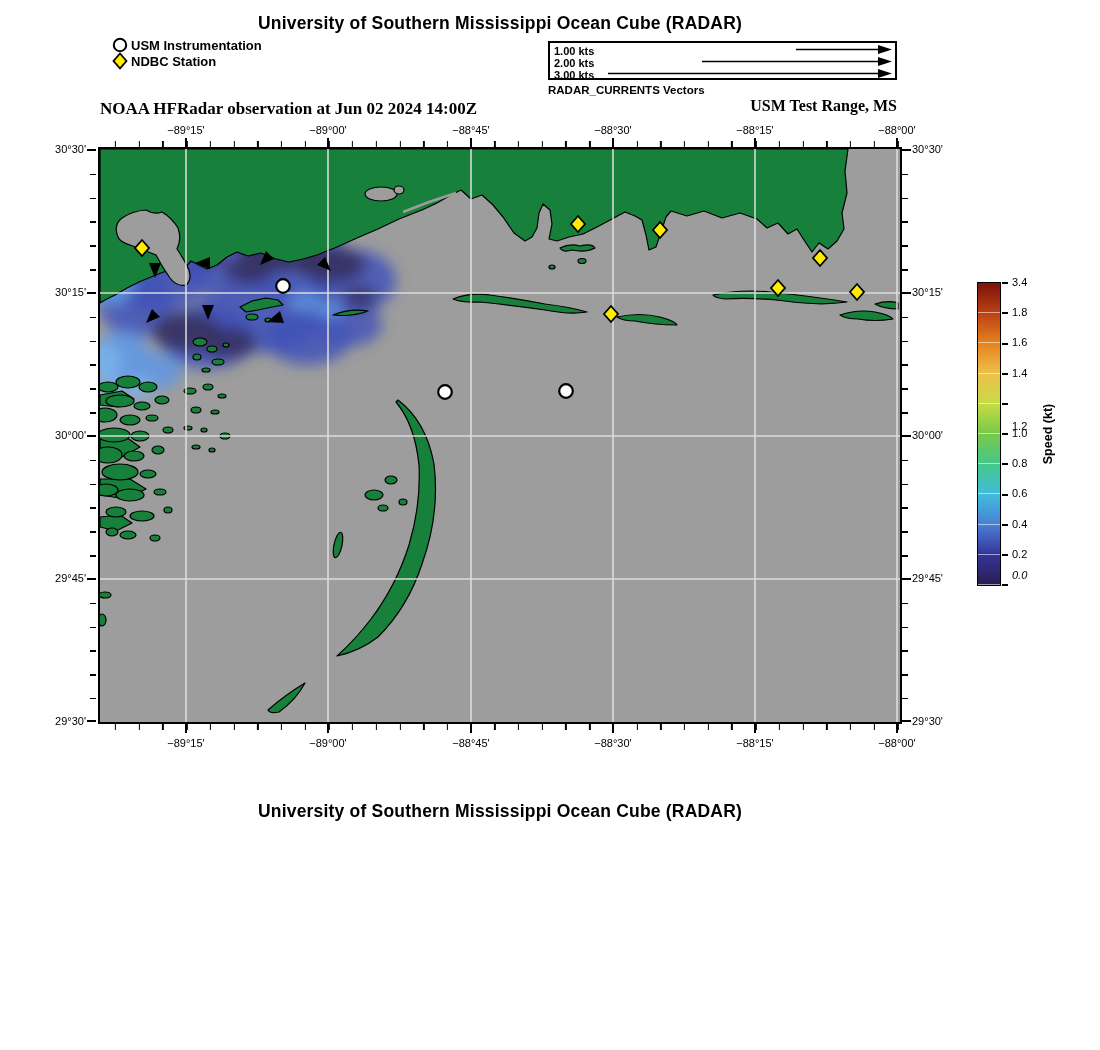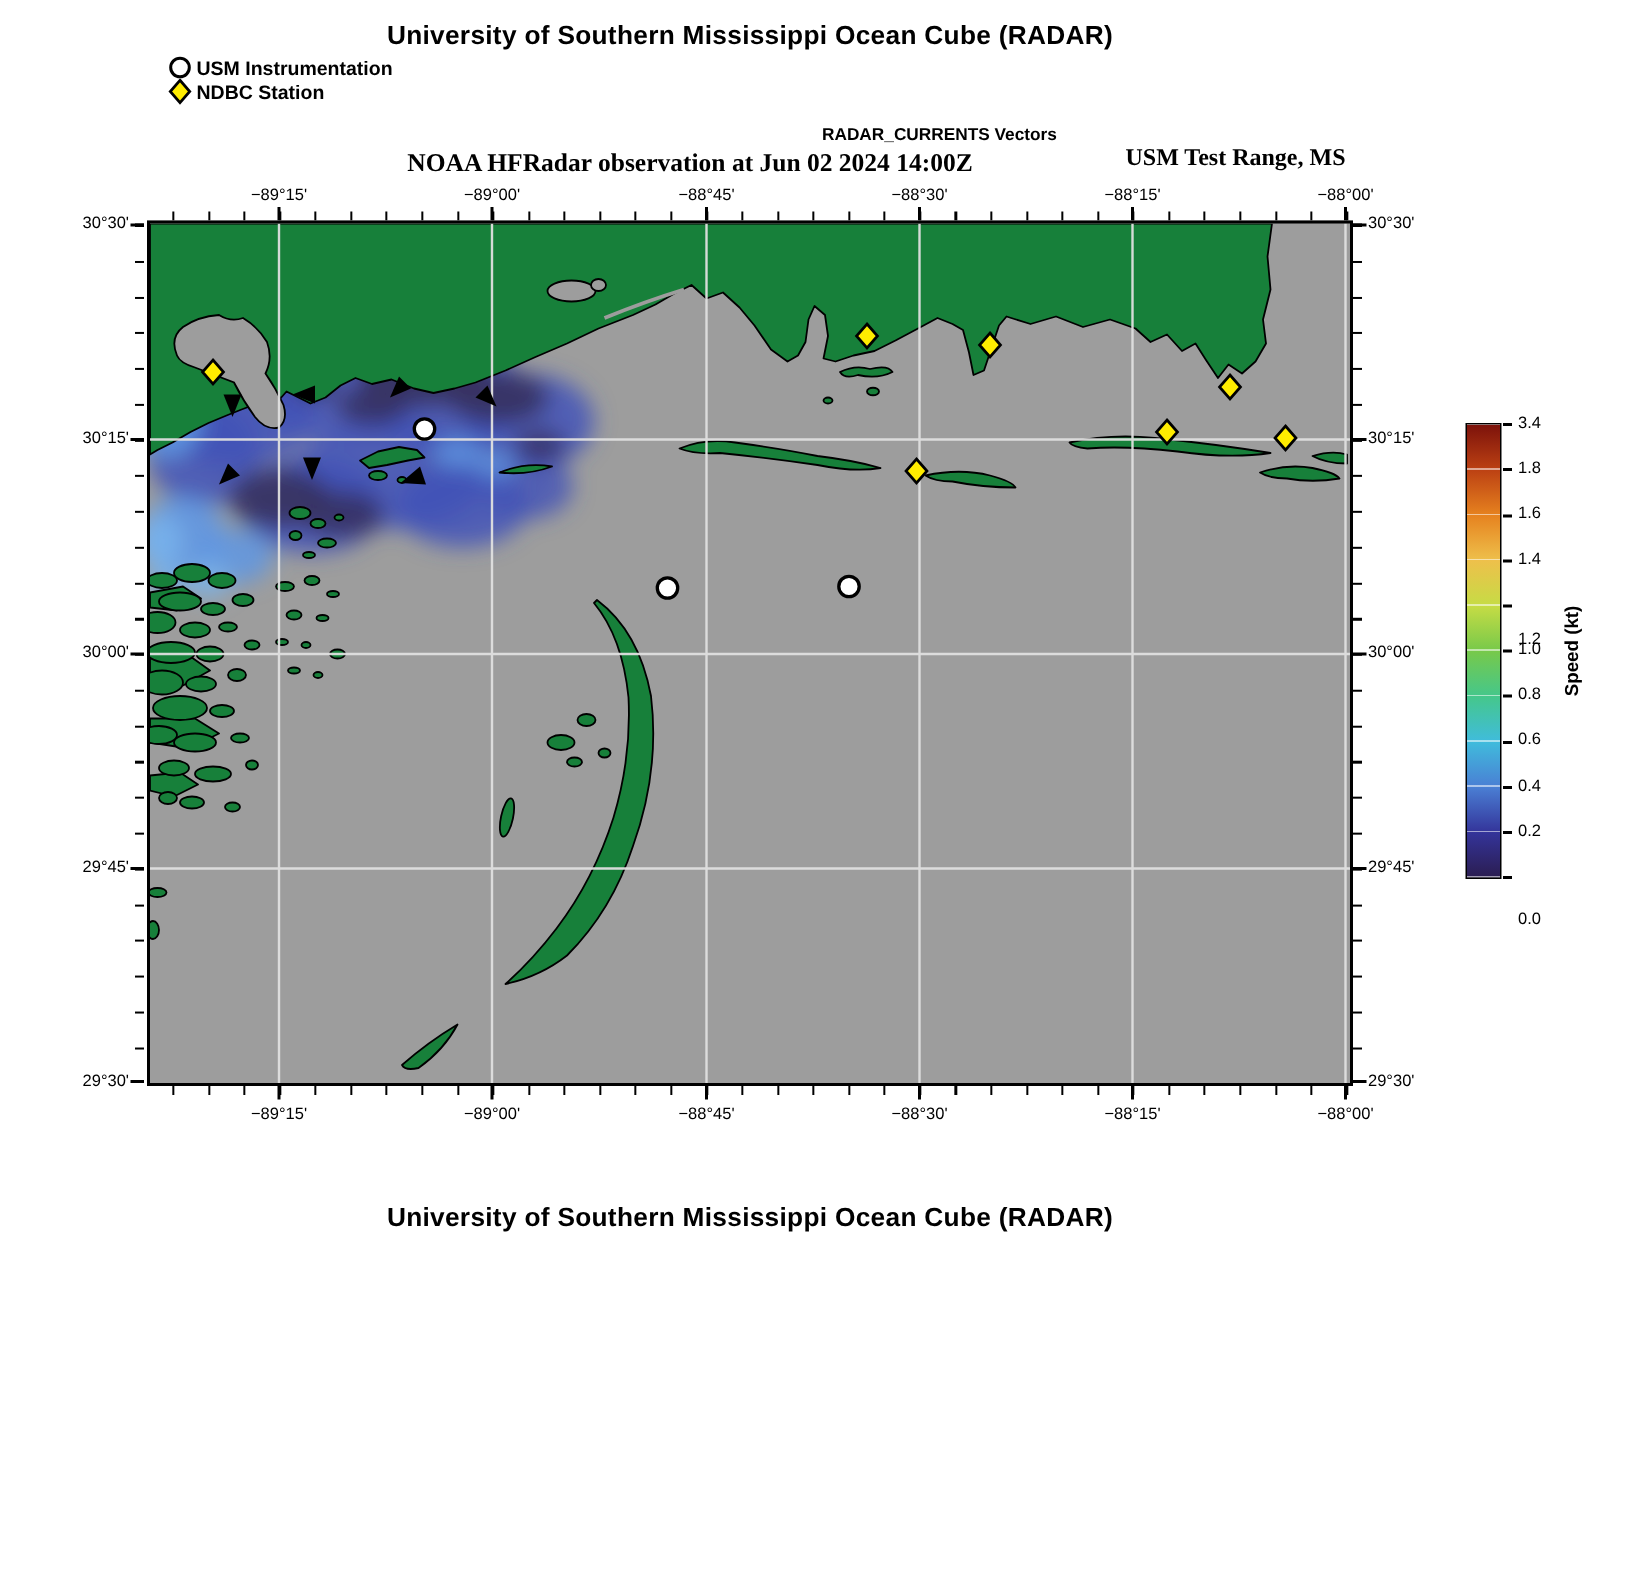--- a/index.html
+++ b/index.html
@@ -4,21 +4,21 @@
 <style>
   html,body{margin:0;padding:0;background:#ffffff;}
   #canvas{position:relative;width:1100px;height:1050px;background:#ffffff;
           font-family:"Liberation Sans",sans-serif;color:#000;overflow:hidden;padding-left:40px;}
   .abs{position:absolute;}
   .title{width:1000px;left:0;text-align:center;font-size:17.5px;font-weight:bold;letter-spacing:0.2px;}
   .legend-label{font-size:13px;font-weight:bold;white-space:nowrap;}
   .scalebox{left:548px;top:41px;width:349px;height:39px;border:2px solid #000;box-sizing:border-box;}
   .scale-label{position:absolute;left:4px;font-size:11px;font-weight:bold;line-height:12px;}
   .scale-caption{left:548px;top:84px;font-size:11.5px;font-weight:bold;}
-  .subtitle{left:100px;top:99px;width:720px;text-align:center;
+  .subtitle{left:100px;top:99px;width:720px;
             font-family:"Liberation Serif",serif;font-size:17px;font-weight:bold;}
   .region-label{left:657px;top:97px;width:240px;text-align:right;
             font-family:"Liberation Serif",serif;font-size:16px;font-weight:bold;}
   .map-frame{left:98px;top:147px;width:800px;height:573px;border:2px solid #000;
              background:#9d9d9d;overflow:hidden;box-sizing:content-box;}
   .lon-label{width:90px;text-align:center;font-size:11px;}
   .lat-label-l{left:22px;width:64px;text-align:right;font-size:11px;}
   .lat-label-r{left:912px;width:64px;text-align:left;font-size:11px;}
   .tickstrip-h{height:6px;background:repeating-linear-gradient(to right,#000 0 1.4px,transparent 1.4px 23.71px);background-position-x:14.9px;}
   .tickstrip-v{width:6px;background:repeating-linear-gradient(to bottom,#000 0 1.4px,transparent 1.4px 23.83px);background-position-y:1px;}
@@ -42,20 +42,33 @@
 
   <div class="abs title" style="top:13px;">University of Southern Mississippi Ocean Cube (RADAR)</div>
 
   <svg class="abs" style="left:110px;top:36px;" width="20" height="36">
     <circle cx="10" cy="9" r="6.2" fill="#ffffff" stroke="#000" stroke-width="2"></circle>
     <path d="M10 17.5 L16.5 25 L10 32.5 L3.5 25 Z" fill="#ffec00" stroke="#000" stroke-width="1.8"></path>
   </svg>
   <div class="abs legend-label" style="left:131px;top:38px;text-align:right;">USM Instrumentation</div>
   <div class="abs legend-label" style="left:131px;top:54px;">NDBC Station</div>
 
+  <div class="abs scalebox">
+    <div class="scale-label" style="top:2px;">1.00 kts</div>
+    <div class="scale-label" style="top:14px;">2.00 kts</div>
+    <div class="scale-label" style="top:26px;">3.00 kts</div>
+    <svg width="345" height="35" style="position:absolute;left:0;top:0;">
+      <line x1="246" y1="6.5" x2="328" y2="6.5" stroke="#000" stroke-width="1.4"></line>
+      <polygon points="328,2 328,11 342,6.5" fill="#000"></polygon>
+      <line x1="152" y1="18.5" x2="328" y2="18.5" stroke="#000" stroke-width="1.4"></line>
+      <polygon points="328,14 328,23 342,18.5" fill="#000"></polygon>
+      <line x1="58" y1="30.5" x2="328" y2="30.5" stroke="#000" stroke-width="1.4"></line>
+      <polygon points="328,26 328,35 342,30.5" fill="#000"></polygon>
+    </svg>
+  </div>
   <div class="abs scale-caption">RADAR_CURRENTS Vectors</div>
 
   <div class="abs subtitle">NOAA HFRadar observation at Jun 02 2024 14:00Z</div>
   <div class="abs region-label">USM Test Range, MS</div>
 
   <div class="abs lon-label" style="left:141px;top:124px;">−89°15'</div>
   <div class="abs lon-label" style="left:283px;top:124px;">−89°00'</div>
   <div class="abs lon-label" style="left:426px;top:124px;">−88°45'</div>
   <div class="abs lon-label" style="left:568px;top:124px;">−88°30'</div>
   <div class="abs lon-label" style="left:710px;top:124px;">−88°15'</div>
@@ -294,18 +307,18 @@
   <div class="abs cbar-label" style="top:276px;">3.4</div>
   <div class="abs cbar-label" style="top:306px;">1.8</div>
   <div class="abs cbar-label" style="top:336px;">1.6</div>
   <div class="abs cbar-label" style="top:367px;">1.4</div>
   <div class="abs cbar-label" style="top:420px;">1.2</div>
   <div class="abs cbar-label" style="top:427px;">1.0</div>
   <div class="abs cbar-label" style="top:457px;">0.8</div>
   <div class="abs cbar-label" style="top:487px;">0.6</div>
   <div class="abs cbar-label" style="top:518px;">0.4</div>
   <div class="abs cbar-label" style="top:548px;">0.2</div>
-  <div class="abs cbar-label" style="top:607px;">0.0</div>
+  <div class="abs cbar-label" style="top:569px;font-style:italic;">0.0</div>
   <div class="abs cbar-title">Speed (kt)</div>
 
   <div class="abs title bottom-title">University of Southern Mississippi Ocean Cube (RADAR)</div>
 
 </div>
 
 </body></html>

